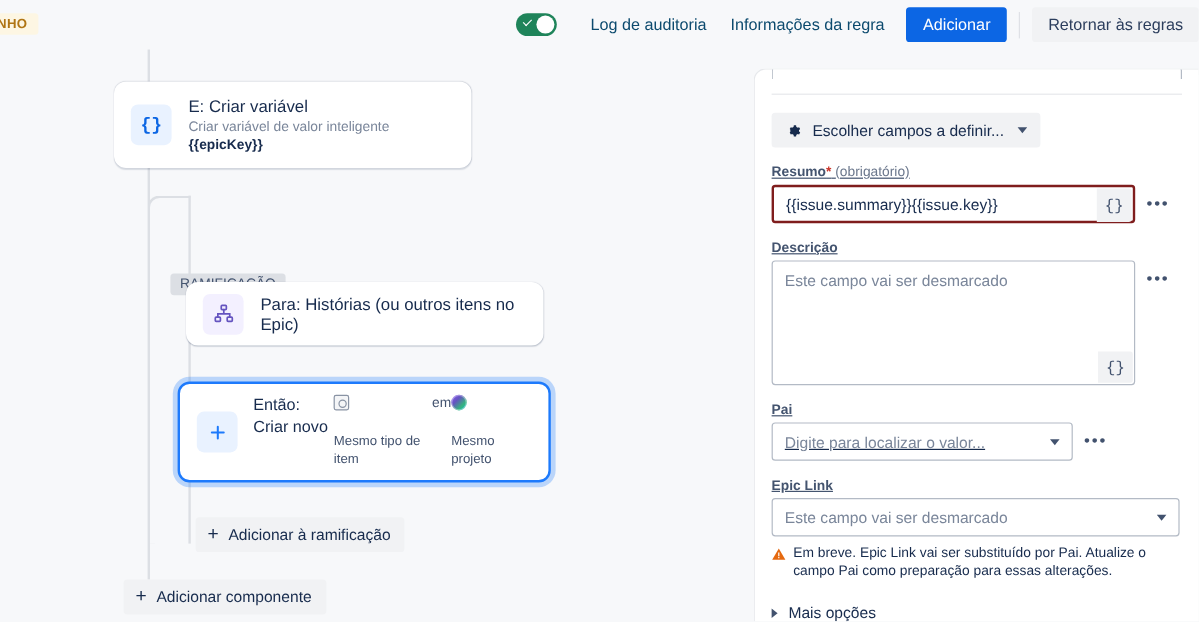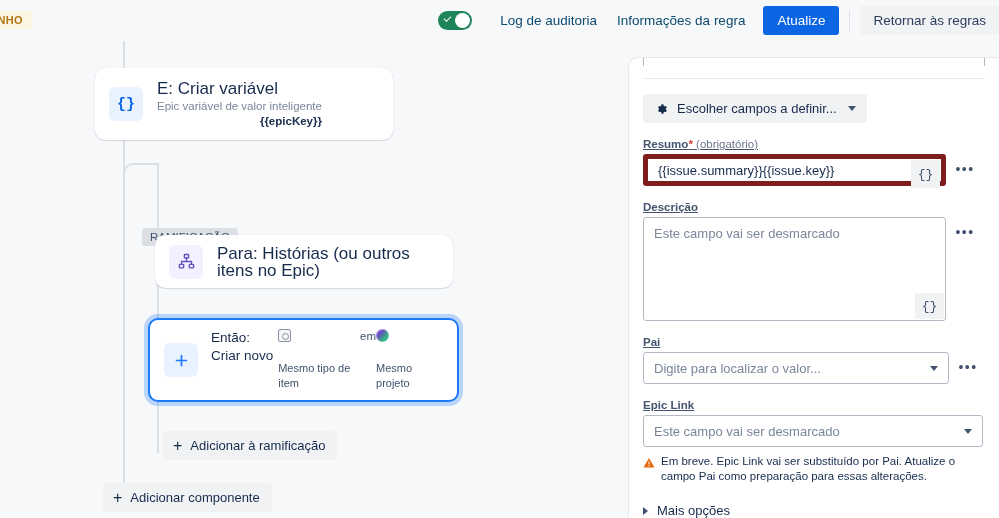--- a/index.html
+++ b/index.html
@@ -133,23 +133,23 @@
     width: 34px; height: 34px;
     border-radius: 6px;
     display: flex; align-items: center; justify-content: center;
     flex: none;
     margin-right: 14px;
   }
   .icon-blue { background: #e9f2ff; color: #0c66e4; font-size: 15px; font-weight: 700; font-family: "Liberation Mono", monospace; }
   .icon-purple { background: #f3f0ff; }
   .icon-lightblue { background: #e9f2ff; color: #1d7afc; }
 
-  .card-title { font-size: 17px; color: #172b4d; line-height: 17px; }
+  .card-title { font-size: 14px; color: #172b4d; line-height: 17px; }
   .card-sub { font-size: 11.5px; color: #7a869a; line-height: 15px; margin-top: 2px; }
-  .card-code { font-size: 11.5px; color: #172b4d; font-weight: 700; line-height: 15px; text-align: right; }
+  .card-code { font-size: 11.5px; color: #172b4d; font-weight: 700; line-height: 15px; }
 
   #card-variable { left: 95px; top: 27px; width: 298px; height: 72px; }
   #card-branch { left: 155px; top: 194px; width: 298px; height: 53px; }
 
   #card-then {
     left: 148px; top: 277px; width: 311px; height: 84px;
     border: 2px solid #1d7afc;
     box-shadow: 0 0 0 4px rgba(29,122,252,0.28);
     align-items: center;
   }
@@ -262,21 +262,21 @@
     display: block;
     text-decoration: underline;
   }
   .req { color: #c9372c; font-weight: 700; }
   .opt { color: #6b778c; font-weight: 400; }
 
   .field-row { display: flex; align-items: flex-start; gap: 0; }
 
   .input-wrap {
     position: relative;
-    border: 5px solid #7f1d1d;
+    border: 2px solid #7f1d1d;
     border-radius: 3px;
     background: #ffffff;
     height: 32px;
     display: flex; align-items: flex-start;
     width: 303px;
     flex: none;
   }
   .input-wrap input {
     border: none; outline: none;
     background: transparent;
@@ -336,21 +336,21 @@
 
   .select-wrap {
     position: relative;
     border: 1px solid #b3bac5;
     border-radius: 3px;
     background: #ffffff;
     height: 32px;
     display: flex; align-items: center;
     flex: none;
   }
-  .select-wrap.narrow { width: 306px; }
+  .select-wrap.narrow { width: 251px; text-decoration: underline; }
   .select-wrap.wide { width: 340px; }
   .select-wrap .sel-text {
     font-size: 13px; color: #7a869a;
     padding: 0 28px 0 10px;
     width: 100%;
     white-space: nowrap; overflow: hidden; text-overflow: ellipsis;
   }
   .select-wrap .sel-chev {
     position: absolute; right: 10px; top: 13px;
     width: 0; height: 0;
@@ -394,38 +394,38 @@
   <div class="topbar">
     <span class="draft-badge">CUNHO</span>
 
     <div class="topbar-right">
       <div class="toggle">
         <div class="knob"></div>
         <div class="chk"></div>
       </div>
       <span class="tb-link">Log de auditoria</span>
       <span class="tb-link spaced">Informações da regra</span>
-      <button class="btn-primary">Atualize</button>
+      <button class="btn-primary">Adicionar</button>
       <div class="tb-divider"></div>
       <button class="btn-subtle">Retornar às regras</button>
     </div>
   </div>
 
   <div class="canvas">
 
     <div class="line-v" style="left:123px; top:0; height:28px;"></div>
     <div class="line-v" style="left:123px; top:99px; height:343px;"></div>
     <div class="branch-box" style="left:123px; top:122px; width:36px; height:290px;"></div>
     <div class="line-v" style="left:157px; top:122px; height:290px;"></div>
 
     <div class="card" id="card-variable">
       <div class="icon-box icon-blue">{}</div>
       <div>
         <div class="card-title">E: Criar variável</div>
-        <div class="card-sub">Epic variável de valor inteligente</div>
+        <div class="card-sub">Criar variável de valor inteligente</div>
         <div class="card-code">{{epicKey}}</div>
       </div>
     </div>
 
     <div class="badge-ram">RAMIFICAÇÃO</div>
 
     <div class="card" id="card-branch">
       <div class="icon-box icon-purple">
         <svg width="17" height="17" viewBox="0 0 24 24" fill="none" stroke="#6554c0" stroke-width="2" stroke-linecap="round">
           <rect x="9" y="2" width="6" height="5" rx="1"></rect>

